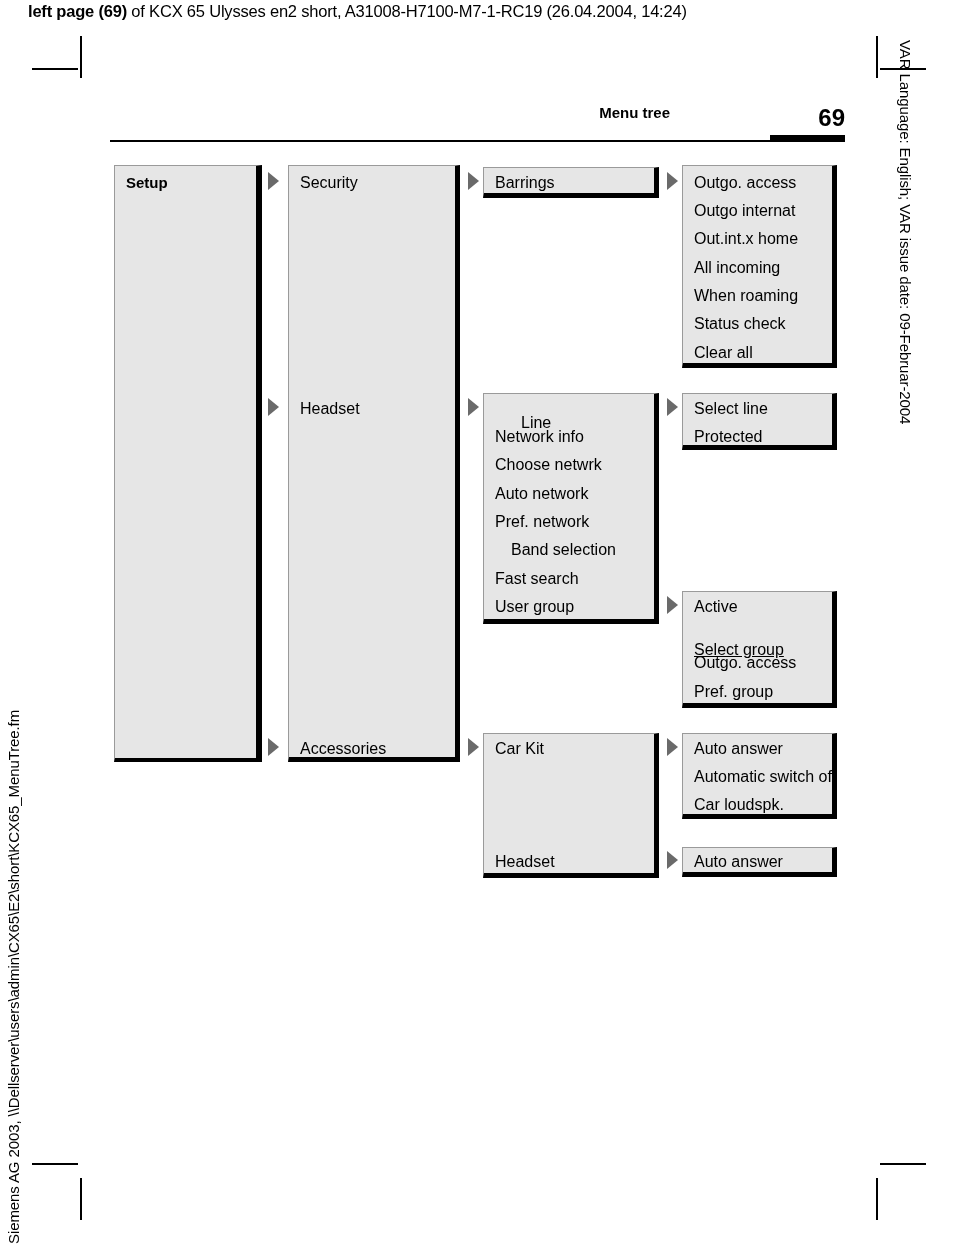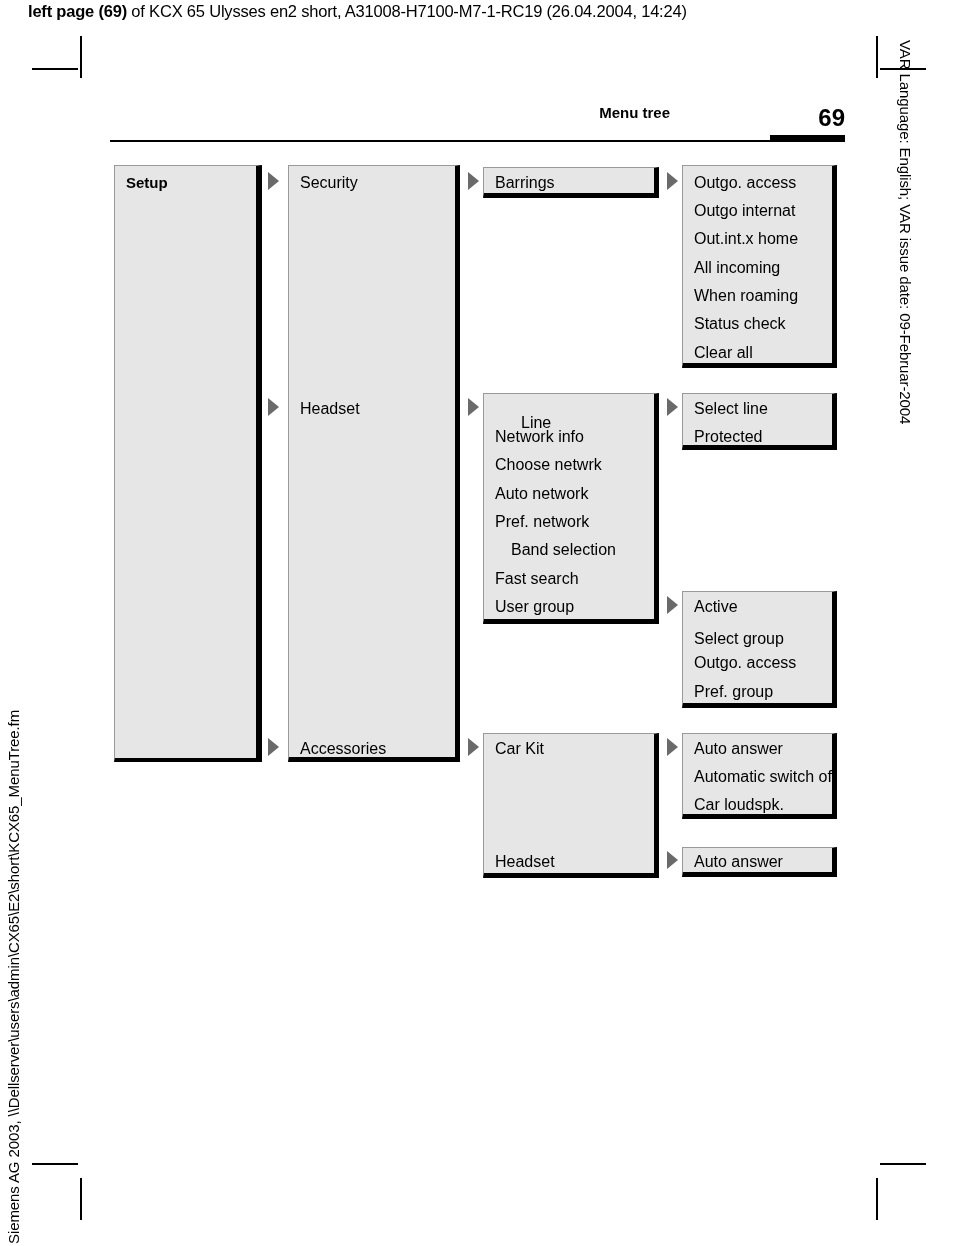--- a/index.html
+++ b/index.html
@@ -210,21 +210,21 @@
 
 <div class="arrow" style="left:667px; top:596px;"></div>
 
 <div class="mbox" style="left:682px; top:393px; width:155px; height:57px;">
   <div class="item" style="top:7px;">Select line</div>
   <div class="item" style="top:35px;">Protected</div>
 </div>
 
 <div class="mbox" style="left:682px; top:591px; width:155px; height:117px;">
   <div class="item" style="top:7px;">Active</div>
-  <div class="item" style="top:39px;">Select group</div>
+  <div class="item" style="top:50px;text-decoration:underline;">Select group</div>
   <div class="item" style="top:63px;">Outgo. access</div>
   <div class="item" style="top:92px;">Pref. group</div>
 </div>
 
 <div class="mbox" style="left:483px; top:733px; width:176px; height:145px;">
   <div class="item" style="top:7px;">Car Kit</div>
   <div class="item" style="top:120px;">Headset</div>
 </div>
 
 <div class="arrow" style="left:667px; top:738px;"></div>

